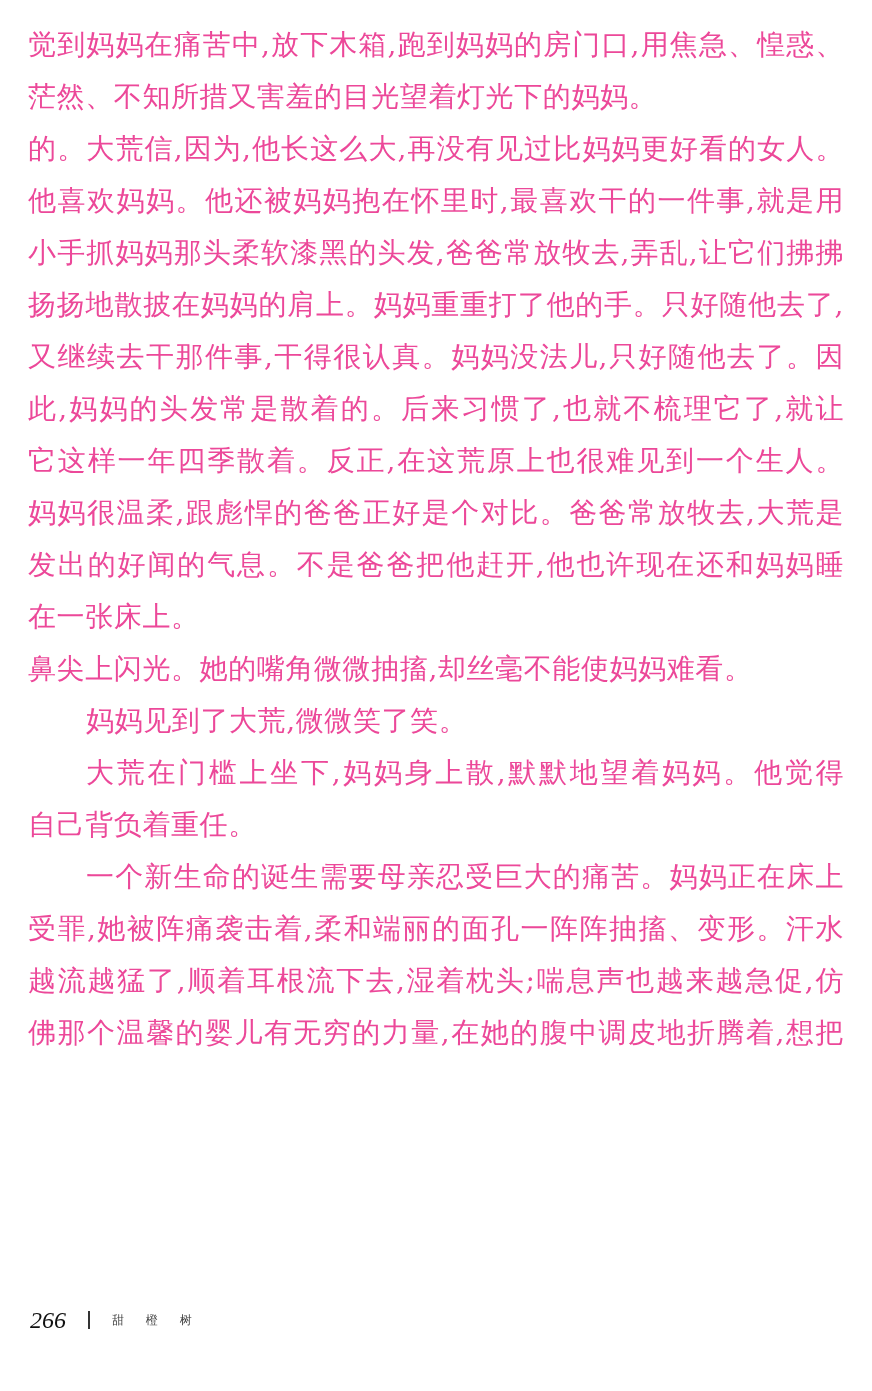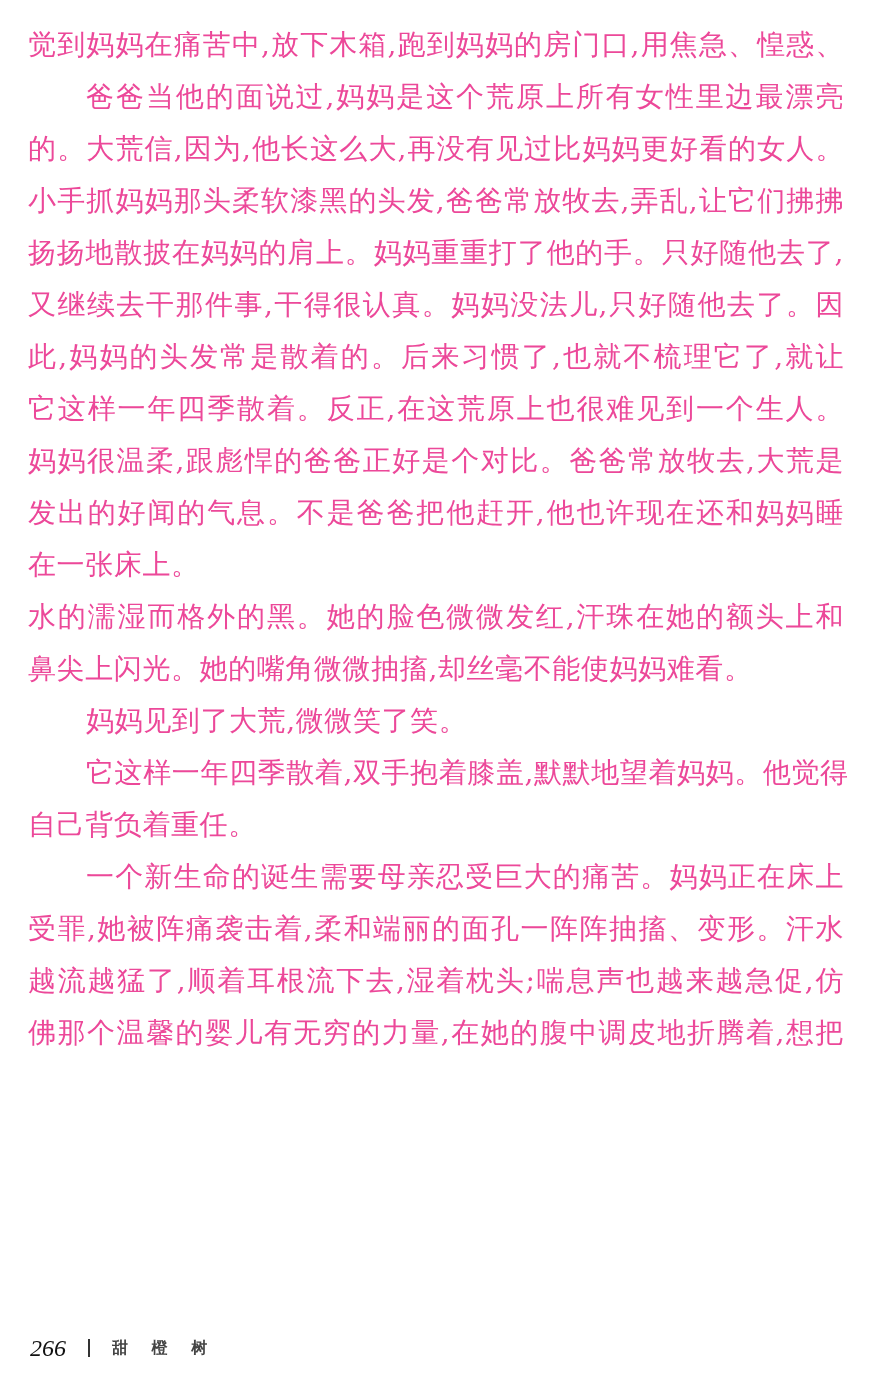--- a/index.html
+++ b/index.html
@@ -13,55 +13,55 @@
     height: 52px; line-height: 46px;
     font-size: 28px;
     white-space: nowrap;
     letter-spacing: 0.6px;
     text-align: justify;
     text-align-last: justify;
   }
   .line.short { text-align-last: left; }
   .line.indent { padding-left: 58px; }
   .footer {
-    position: absolute; left: 30px; top: 1332px; height: 32px;
+    position: absolute; left: 30px; top: 1304px; height: 32px;
     display: flex; align-items: center;
   }
   .page-number {
     font-family: "Liberation Serif", "DejaVu Serif", serif;
     font-style: italic; font-size: 24px; color: #111;
   }
   .separator {
     display: inline-block; width: 2px; height: 18px; background: #333;
     margin-left: 22px; margin-right: 22px;
   }
   .book-title {
     font-family: "DejaVu Sans", "Liberation Sans", sans-serif;
-    font-size: 16px; color: #444; letter-spacing: 9px; font-weight: bold;
+    font-size: 12px; color: #444; letter-spacing: 9px;
   }
 </style>
 </head>
 <body>
 
 <div class="page-body" id="page-body">
     <div class="line">觉到妈妈在痛苦中,放下木箱,跑到妈妈的房门口,用焦急、惶惑、</div>
-    <div class="line indent">爸爸当他的面说过,妈妈是这个荒原上所有女性里边最漂亮</div>
+    <div class="line short">茫然、不知所措又害羞的目光望着灯光下的妈妈。</div>
     <div class="line">的。大荒信,因为,他长这么大,再没有见过比妈妈更好看的女人。</div>
+    <div class="line">他喜欢妈妈。他还被妈妈抱在怀里时,最喜欢干的一件事,就是用</div>
     <div class="line">小手抓妈妈那头柔软漆黑的头发,爸爸常放牧去,弄乱,让它们拂拂</div>
     <div class="line">扬扬地散披在妈妈的肩上。妈妈重重打了他的手。只好随他去了,</div>
     <div class="line">又继续去干那件事,干得很认真。妈妈没法儿,只好随他去了。因</div>
     <div class="line">此,妈妈的头发常是散着的。后来习惯了,也就不梳理它了,就让</div>
     <div class="line">它这样一年四季散着。反正,在这荒原上也很难见到一个生人。</div>
     <div class="line">妈妈很温柔,跟彪悍的爸爸正好是个对比。爸爸常放牧去,大荒是</div>
     <div class="line">发出的好闻的气息。不是爸爸把他赶开,他也许现在还和妈妈睡</div>
     <div class="line short">在一张床上。</div>
-    <div class="line">水的濡湿而格外的黑。她的脸色微微发红,汗珠在她的额头上和</div>
     <div class="line short">鼻尖上闪光。她的嘴角微微抽搐,却丝毫不能使妈妈难看。</div>
     <div class="line indent short">妈妈见到了大荒,微微笑了笑。</div>
-    <div class="line indent">它这样一年四季散着,双手抱着膝盖,默默地望着妈妈。他觉得</div>
+    <div class="line indent">大荒在门槛上坐下,妈妈身上散,默默地望着妈妈。他觉得</div>
     <div class="line short">自己背负着重任。</div>
     <div class="line indent">一个新生命的诞生需要母亲忍受巨大的痛苦。妈妈正在床上</div>
     <div class="line">受罪,她被阵痛袭击着,柔和端丽的面孔一阵阵抽搐、变形。汗水</div>
     <div class="line">越流越猛了,顺着耳根流下去,湿着枕头;喘息声也越来越急促,仿</div>
     <div class="line">佛那个温馨的婴儿有无穷的力量,在她的腹中调皮地折腾着,想把</div>
   </div>
 
 <div class="footer">
   <span class="page-number">266</span>
   <span class="separator"></span>

